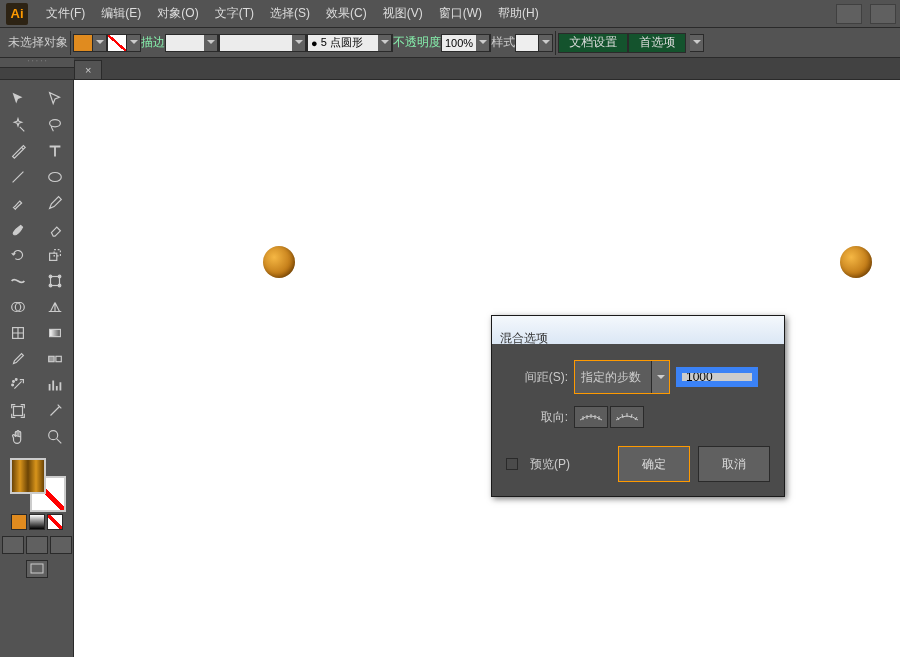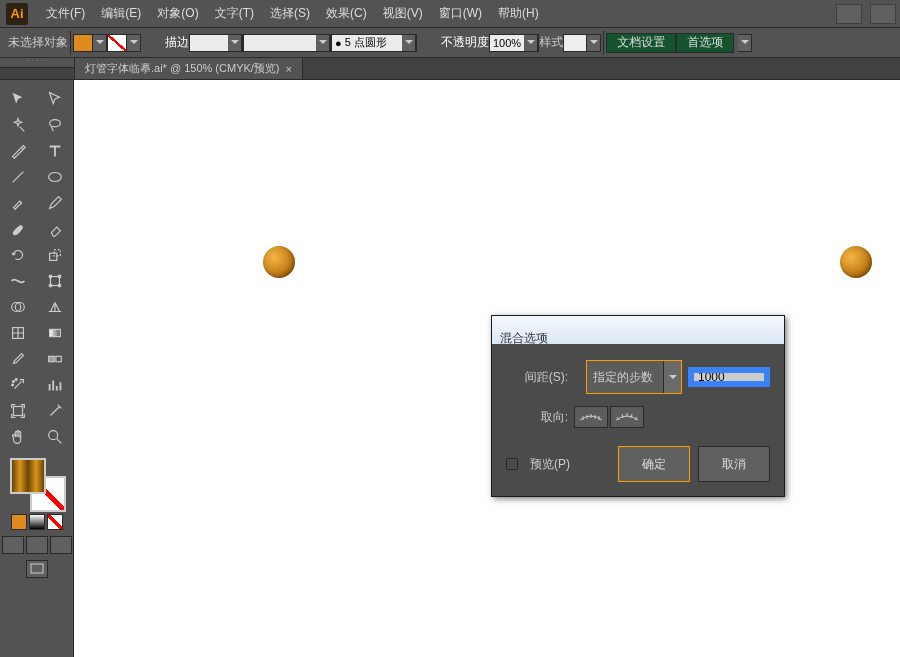--- a/index.html
+++ b/index.html
@@ -8,21 +8,21 @@
 
 .menubar { height: 28px; background: #535353; display: flex; align-items: center; padding-left: 6px; border-bottom: 1px solid #2a2a2a; }
 .ai-logo { width: 22px; height: 22px; background: #2d2314; color: #ff9a00; font-weight: bold; font-size: 13px; display: flex; align-items: center; justify-content: center; border-radius: 2px; margin-right: 10px; }
 .menu-item { padding: 4px 8px; color: #ddd; cursor: default; }
 .menu-spacer { flex: 1; }
 .menu-icon-btn { width: 26px; height: 20px; background: #606060; border: 1px solid #404040; margin: 0 4px; }
 
 
 .controlbar { height: 30px; background: #535353; display: flex; align-items: center; padding: 0 8px; gap: 0; border-bottom: 1px solid #2a2a2a; }
 .ctrl-label { color: #ccc; font-size: 12px; white-space: nowrap; }
-.ctrl-label.orange { color: #ffffff; margin-left: 24px; }
+.ctrl-label.orange { color: #86efac; }
 .swatch-sm { width: 20px; height: 18px; border: 1px solid #2a2a2a; display: inline-block; vertical-align: middle; }
 .swatch-orange { background: #e08b1f; }
 .swatch-none { background: #fff; position: relative; }
 .swatch-none::after { content: ""; position: absolute; left: 0; top: 0; right: 0; bottom: 0; background: linear-gradient(to top right, transparent 45%, red 45%, red 55%, transparent 55%); }
 .dd { width: 14px; height: 18px; background: #606060; border: 1px solid #2a2a2a; border-left: none; display: inline-flex; align-items: center; justify-content: center; }
 .dd::after { content: ""; border: 4px solid transparent; border-top-color: #ccc; margin-top: 3px; }
 .combo { height: 18px; background: #6a6a6a; border: 1px solid #2a2a2a; display: inline-flex; align-items: center; }
 .combo .field { background: #ececec; color: #000; padding: 0 3px; font-size: 11px; min-width: 30px; height: 16px; display: inline-flex; align-items: center; border: none; }
 .style-swatch { width: 24px; height: 18px; background: #eee; border: 1px solid #2a2a2a; }
 .ctrl-btn { background: #14532d; border: 1px solid #2a2a2a; color: #ddd; padding: 2px 10px; font-size: 12px; height: 20px; display: flex; align-items: center; }
@@ -61,21 +61,21 @@
 
 .canvas { position: absolute; left: 74px; top: 80px; right: 0; bottom: 0; background: #fff; }
 .circle { position: absolute; width: 32px; height: 32px; border-radius: 50%; background: radial-gradient(circle at 35% 35%, #f5b744, #b8700f 70%, #7a4a08); box-shadow: inset -2px -2px 4px rgba(0,0,0,0.3); }
 
 
 .dialog { position: absolute; left: 491px; top: 315px; width: 294px; background: #4b4b4b; border: 1px solid #1a1a1a; box-shadow: 2px 2px 6px rgba(0,0,0,0.5); }
 .dlg-title { height: 22px; background: linear-gradient(#f4f8fc,#dbe7f5); color: #333; font-size: 12px; padding: 14px 8px; }
 .dlg-body { padding: 16px 14px 14px; color: #ccc; }
 .dlg-row { display: flex; align-items: center; margin-bottom: 12px; }
 .dlg-label { width: 62px; text-align: right; margin-right: 6px; font-size: 12px; }
-.dlg-select { background: #5c5c5c; border: 1px solid #ff9a00; height: 20px; width: 96px; display: flex; align-items: center; padding: 16px 6px; color: #ccc; font-size: 12px; position: relative; margin-left: 12px; }
+.dlg-select { background: #5c5c5c; border: 1px solid #ff9a00; height: 20px; width: 96px; display: flex; align-items: center; padding: 16px 6px; color: #ccc; font-size: 12px; position: relative; }
 .dlg-select .dd-btn { position: absolute; right: 0; top: 0; bottom: 0; width: 18px; background: #6a6a6a; border-left: 1px solid #2a2a2a; display: flex; align-items: center; justify-content: center; }
 .dlg-select .dd-btn::after { content: ""; border: 4px solid transparent; border-top-color: #ccc; margin-top: 3px; }
 .dlg-input { background: #ccc; color: #000; border: 6px solid #3b82f6; height: 20px; width: 82px; padding: 0 4px; font-size: 12px; margin-left: 6px; }
 .orient-btns { display: flex; gap: 2px; }
 .orient { width: 34px; height: 22px; background: #5c5c5c; border: 1px solid #2a2a2a; display: flex; align-items: center; justify-content: center; color: #ccc; }
 .orient svg { width: 26px; height: 14px; stroke: #ccc; fill: none; }
 .dlg-footer { display: flex; align-items: center; margin-top: 18px; gap: 8px; }
 .chk { width: 12px; height: 12px; border: 1px solid #2a2a2a; background: #4b4b4b; margin-right: 4px; }
 .dlg-btn { background: #606060; border: 1px solid #2a2a2a; color: #ddd; width: 72px; height: 36px; display: flex; align-items: center; justify-content: center; font-size: 12px; }
 .dlg-btn.ok { border: 1px solid #ff9a00; }
@@ -130,21 +130,20 @@
     <span class="dd"></span>
   <div class="divider"></div>
   <span class="ctrl-btn">文档设置</span>
   <span class="ctrl-btn">首选项</span>
   <span class="dd" style="margin-left:4px"></span>
 </div>
 
 <div class="tab-handle"></div>
 <div class="tabbar">
   <div class="tab">
-    <span>灯管字体临摹.ai* @ 150% (CMYK/预览)</span>
     <span class="close-x">×</span>
   </div>
 </div>
 
 <div class="toolbox">
   <div class="tool-grid">
     <div class="tool">
         <svg viewBox="0 0 20 20">
           <path d="M4 3l4 12 2-5 5-2z" fill="#ccc" stroke="none"></path>
         </svg>

